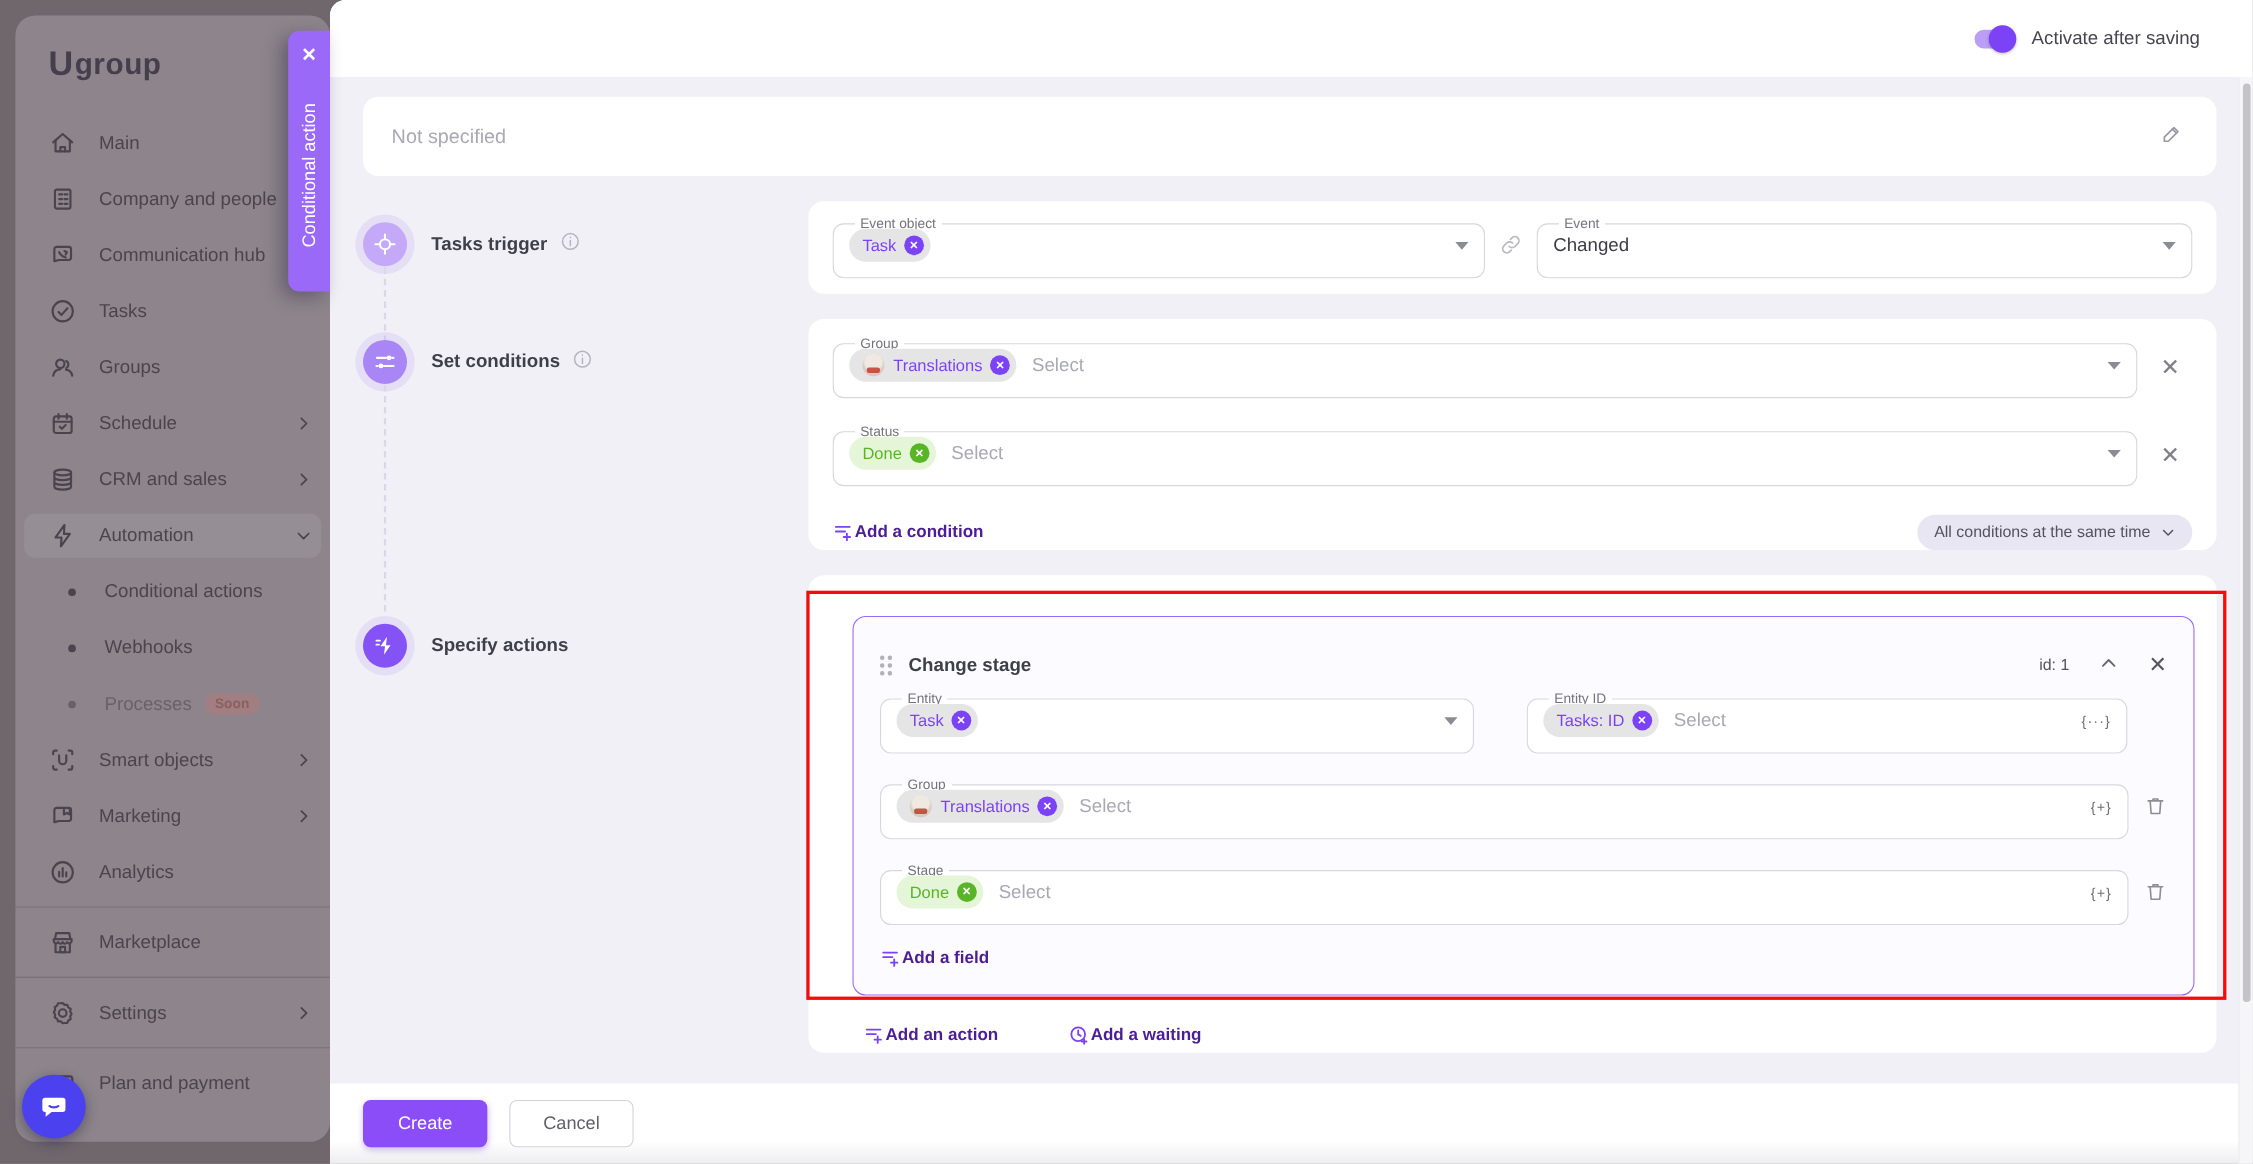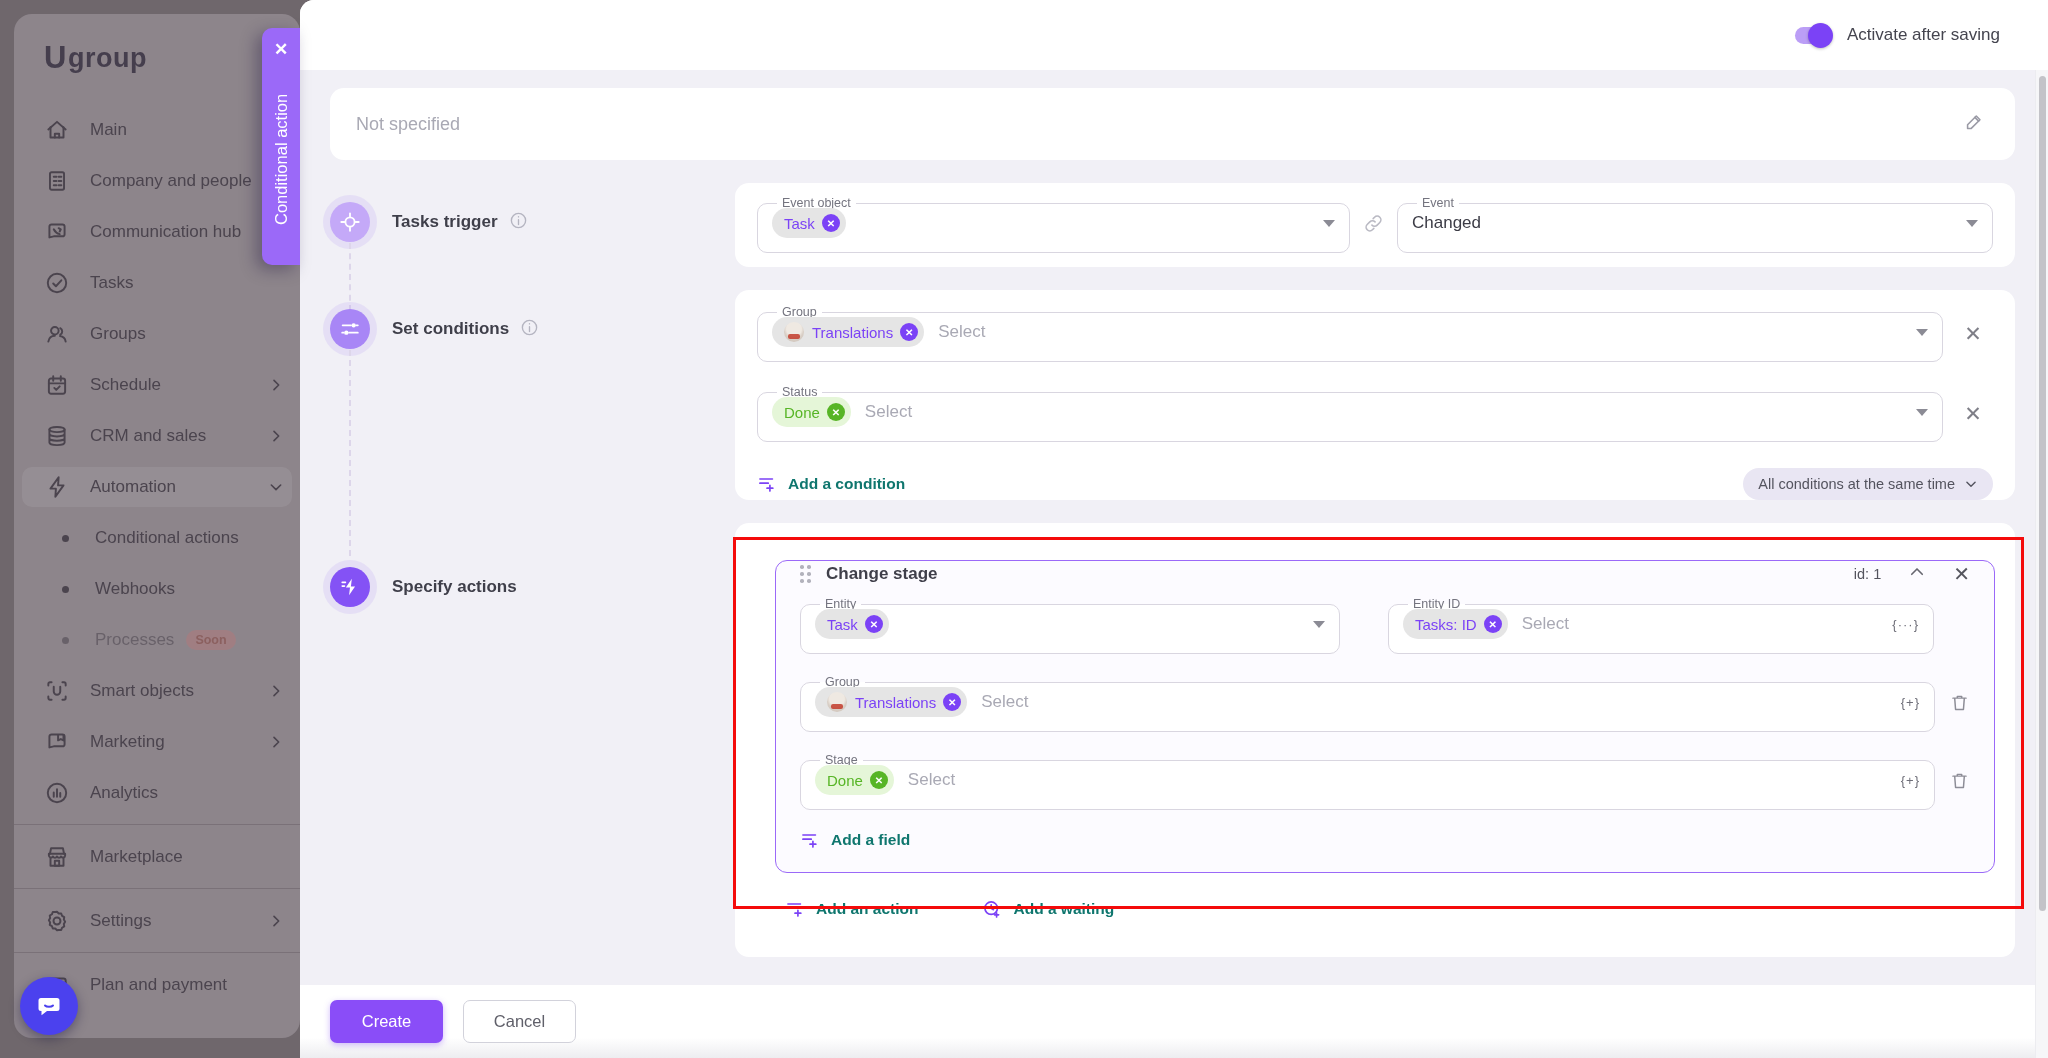--- a/index.html
+++ b/index.html
@@ -104,30 +104,30 @@
   .fs-event-object{width:593px;flex:none}
   .link-ic{margin:0 13px;color:#b9b9c3;flex:none}
   .fs-event{flex:1}
 
   
   .cond-card{height:210px;padding:16px 22px 12px}
   .cond-row{display:flex;align-items:center;margin-bottom:24px}
   .cond-row fieldset.mui{flex:1}
   .x-btn{width:40px;text-align:center;font-size:21px;color:#7f7f88;flex:none;margin-left:10px}
   .add-row{display:flex;align-items:center;margin-top:10px;height:36px}
-  .plink{display:inline-flex;align-items:center;color:#0f766e;font-size:15.5px;font-weight:600;gap:11px}
+  .plink{display:inline-flex;align-items:center;color:#4c1d95;font-size:15.5px;font-weight:600;}
   .plink svg{display:block}
   .mode-pill{margin-left:auto;background:#e9e6f3;height:30px;border-radius:16px;display:flex;align-items:center;
              padding:16px 15px;font-size:14.5px;color:#53535e;gap:9px}
 
   
   .actions-card{height:434px;padding:37px 20px 16px 40px;position:relative}
   .annotation-box{position:absolute;left:-2px;top:14px;right:-9px;height:372px;border:3px solid #f40b0b;
                   z-index:6;pointer-events:none}
-  .stage-card{border:1.5px solid #9b69f8;border-radius:12px;background:#fcfbff;padding:0 24px 18px;
+  .stage-card{border:1.5px solid #9b69f8;border-radius:12px;background:#fcfbff;padding:31px 24px 18px;
               position:relative}
   .stage-head{display:flex;align-items:center;height:26px}
   .drag-dots{display:grid;grid-template-columns:repeat(2,4px);grid-template-rows:repeat(3,4px);gap:3px;flex:none}
   .drag-dots i{width:3.5px;height:3.5px;border-radius:50%;background:#b2b2bc}
   .stage-title{margin-left:15px;font-size:17px;font-weight:700;color:#3f3f4a}
   .stage-id{margin-left:auto;font-size:14.5px;color:#54545e}
   .collapse-ic{margin:0 27px;color:#66666f}
   .stage-x{font-size:20px;color:#55555e;line-height:1}
   .f-row1{display:flex;margin-top:11px;margin-right:36px;gap:48px}
   .fs-entity{width:540px;flex:none}

